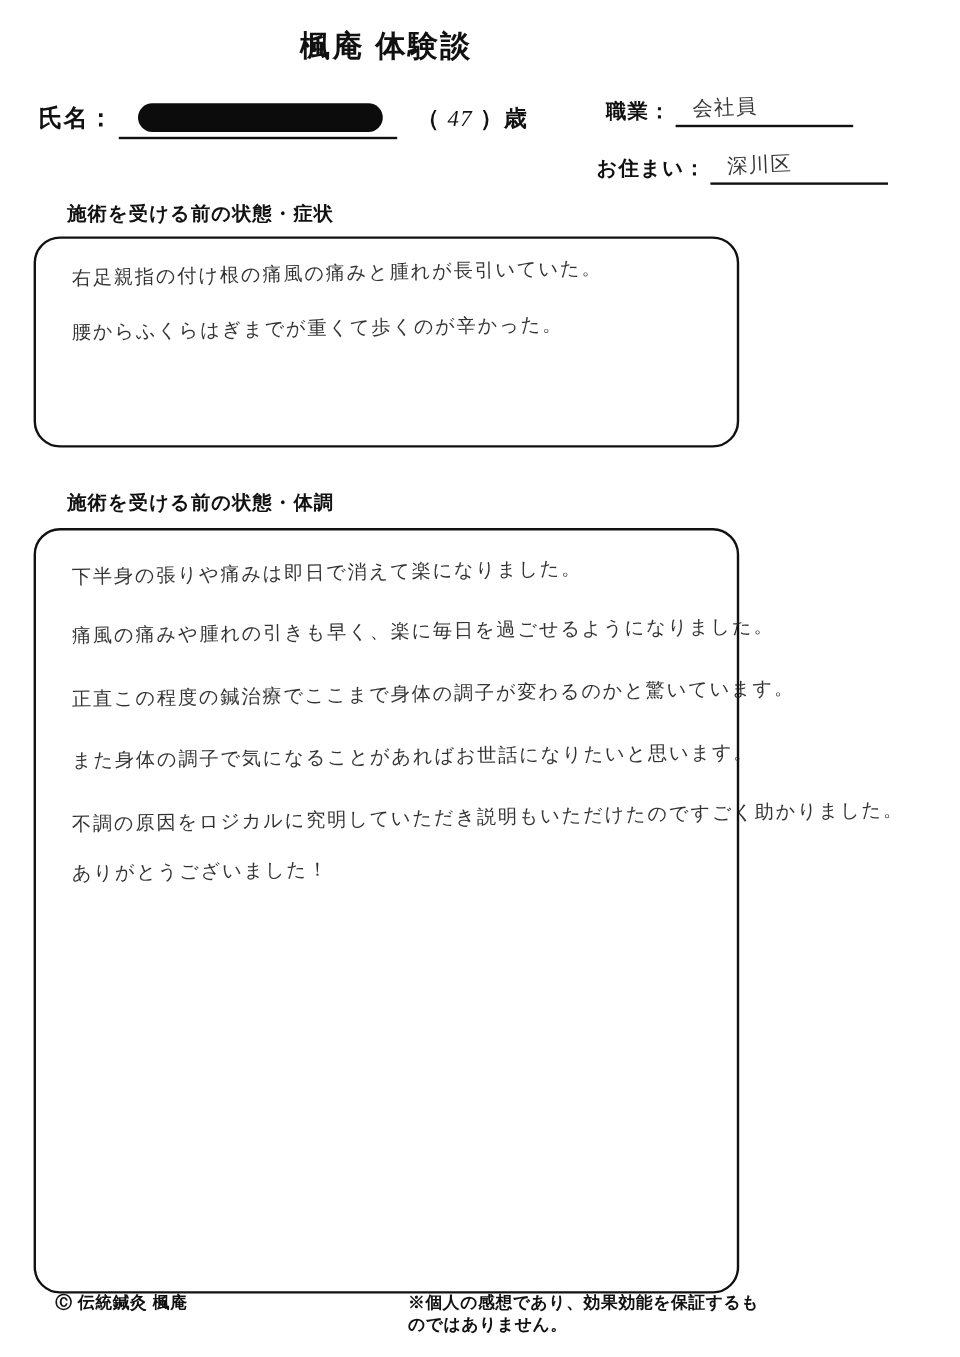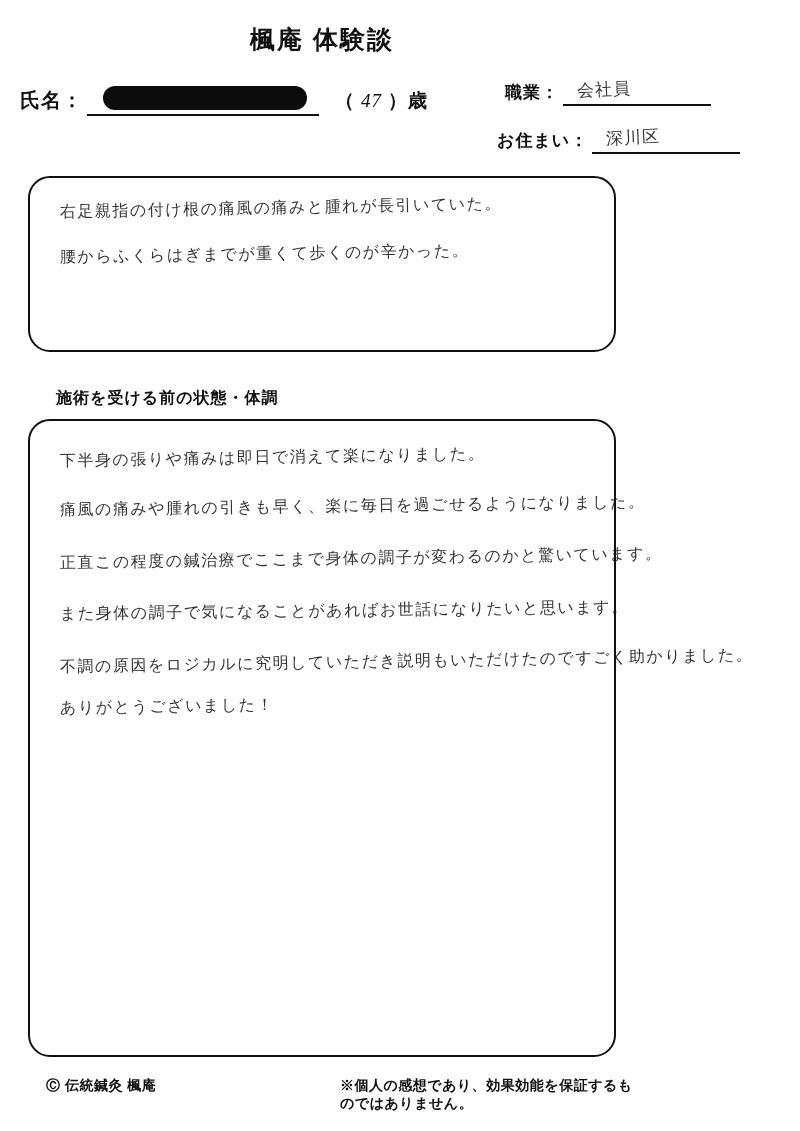--- a/index.html
+++ b/index.html
@@ -36,24 +36,24 @@
 
   
   .identity {
     position: relative;
     margin-top: 22px;
     height: 92px;
   }
 
   .name-block {
     position: absolute;
-    left: 20px;
+    left: 32px;
     top: 8px;
     display: flex;
-    align-items: flex-end;
+    align-items: center;
   }
   .name-label {
     font-size: 20px;
     font-weight: bold;
     letter-spacing: 1px;
     padding-bottom: 2px;
   }
   .name-rule {
     width: 232px;
     border-bottom: 2px solid #111;
@@ -222,20 +222,21 @@
 
     <div class="addr-block">
       <span class="field-label">お住まい：</span>
       <span class="field-rule">
         <span class="hand-small">深川区</span>
       </span>
     </div>
 
   </div>
 
+  <div class="section-heading">施術を受ける前の状態・症状</div>
 
   <div class="answer-box box-1">
     <div class="hand-lines">
       <div class="hand-line">右足親指の付け根の痛風の痛みと腫れが長引いていた。</div>
       <div class="hand-line">腰からふくらはぎまでが重くて歩くのが辛かった。</div>
     </div>
   </div>
 
   <div class="section-heading" style="margin-top:36px;">施術を受ける前の状態・体調</div>
 

